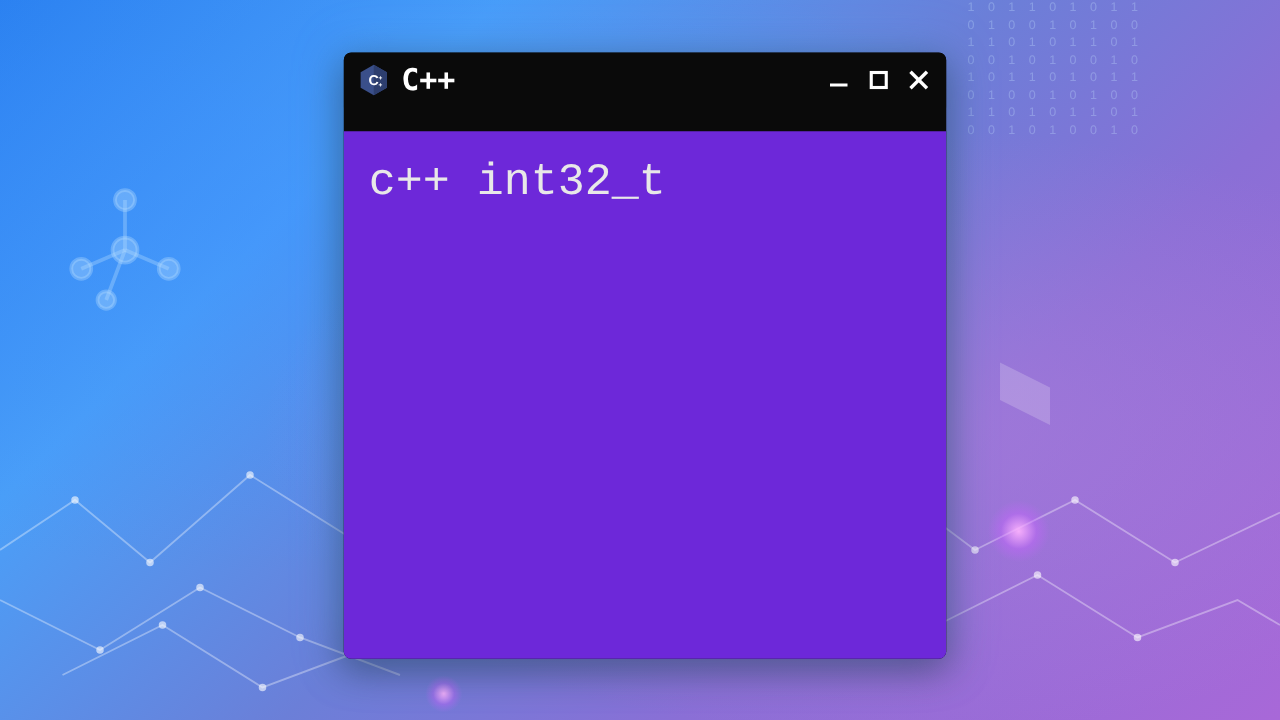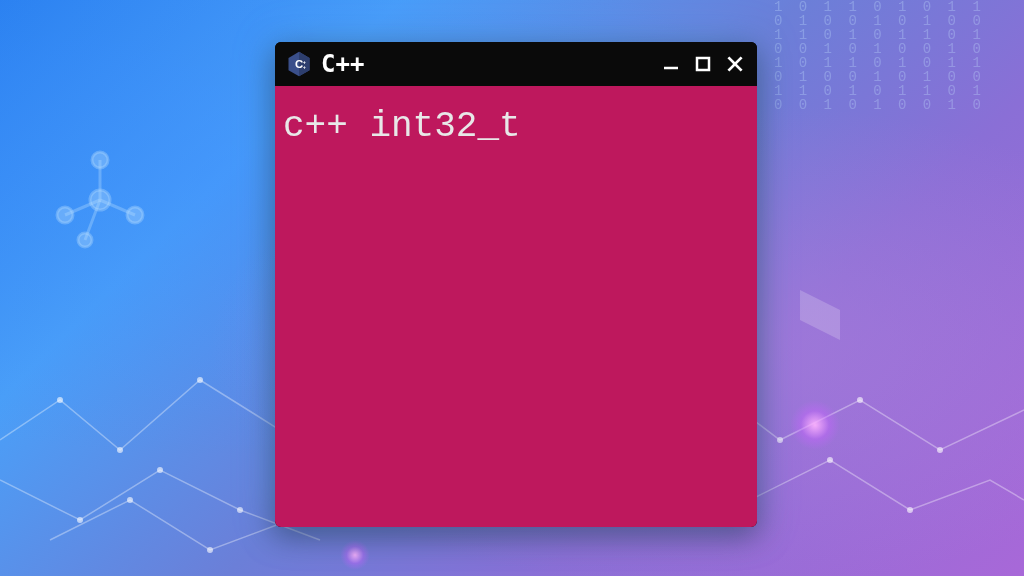--- a/index.html
+++ b/index.html
@@ -40,23 +40,23 @@
       height: 100%;
     }
     
     .code-rain {
       position: absolute;
       top: 0;
       right: 0;
       width: 250px;
       height: 200px;
       color: rgba(200, 230, 255, 0.3);
-      font-size: 14px;
+      font-size: 10px;
       line-height: 14px;
-      font-family: Liberation Mono, monospace;
+      font-family: Liberation Sans, sans-serif;
       white-space: pre;
       letter-spacing: 4px;
     }
     
     .molecule {
       position: absolute;
       left: 40px;
       top: 140px;
       width: 120px;
       height: 120px;
@@ -110,23 +110,24 @@
       width: 24px;
       height: 24px;
       display: flex;
       align-items: center;
       justify-content: center;
       color: #fff;
       cursor: pointer;
     }
     
     .window-body {
-      background: #be185d;
+      background: #6d28d9;
       height: calc(100% - 44px);
-      padding: 20px 8px;
+      padding: 20px 20px;
+      margin-top: 19px;
     }
     
     .code-text {
       color: #e8e8e8;
       font-size: 36px;
       font-family: 'Consolas', 'Courier New', monospace;
       letter-spacing: 0px;
     }
     
     .glow-dot {

